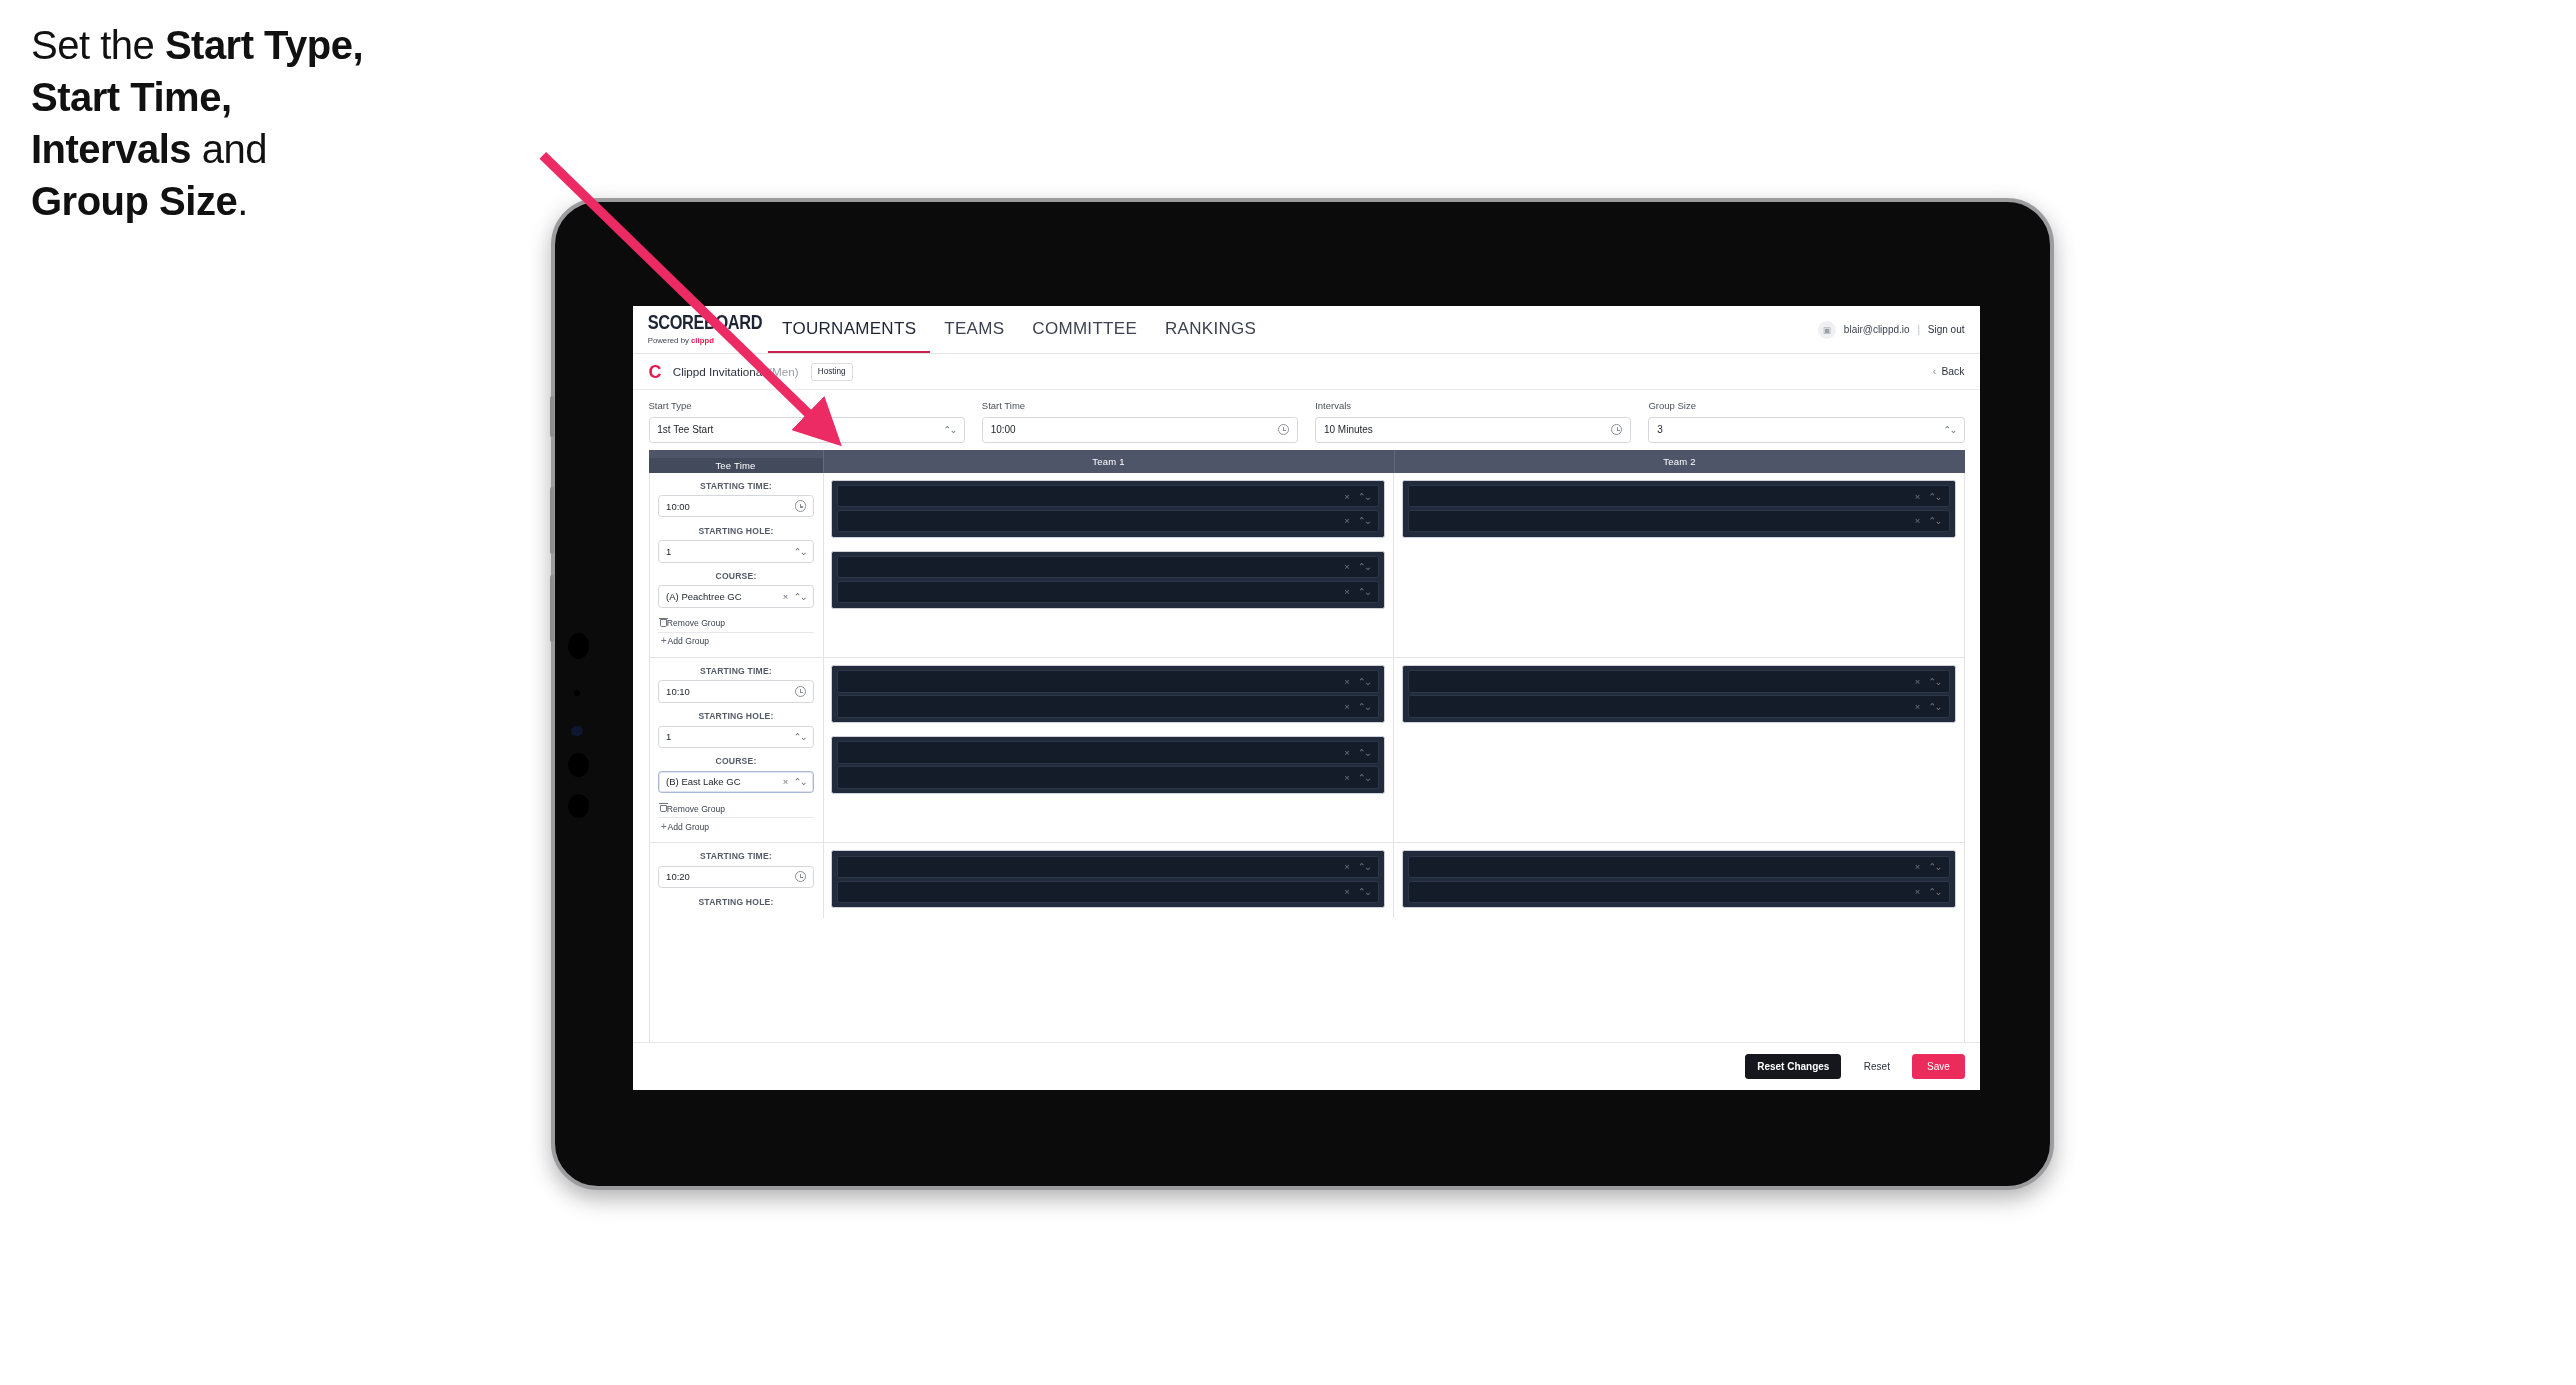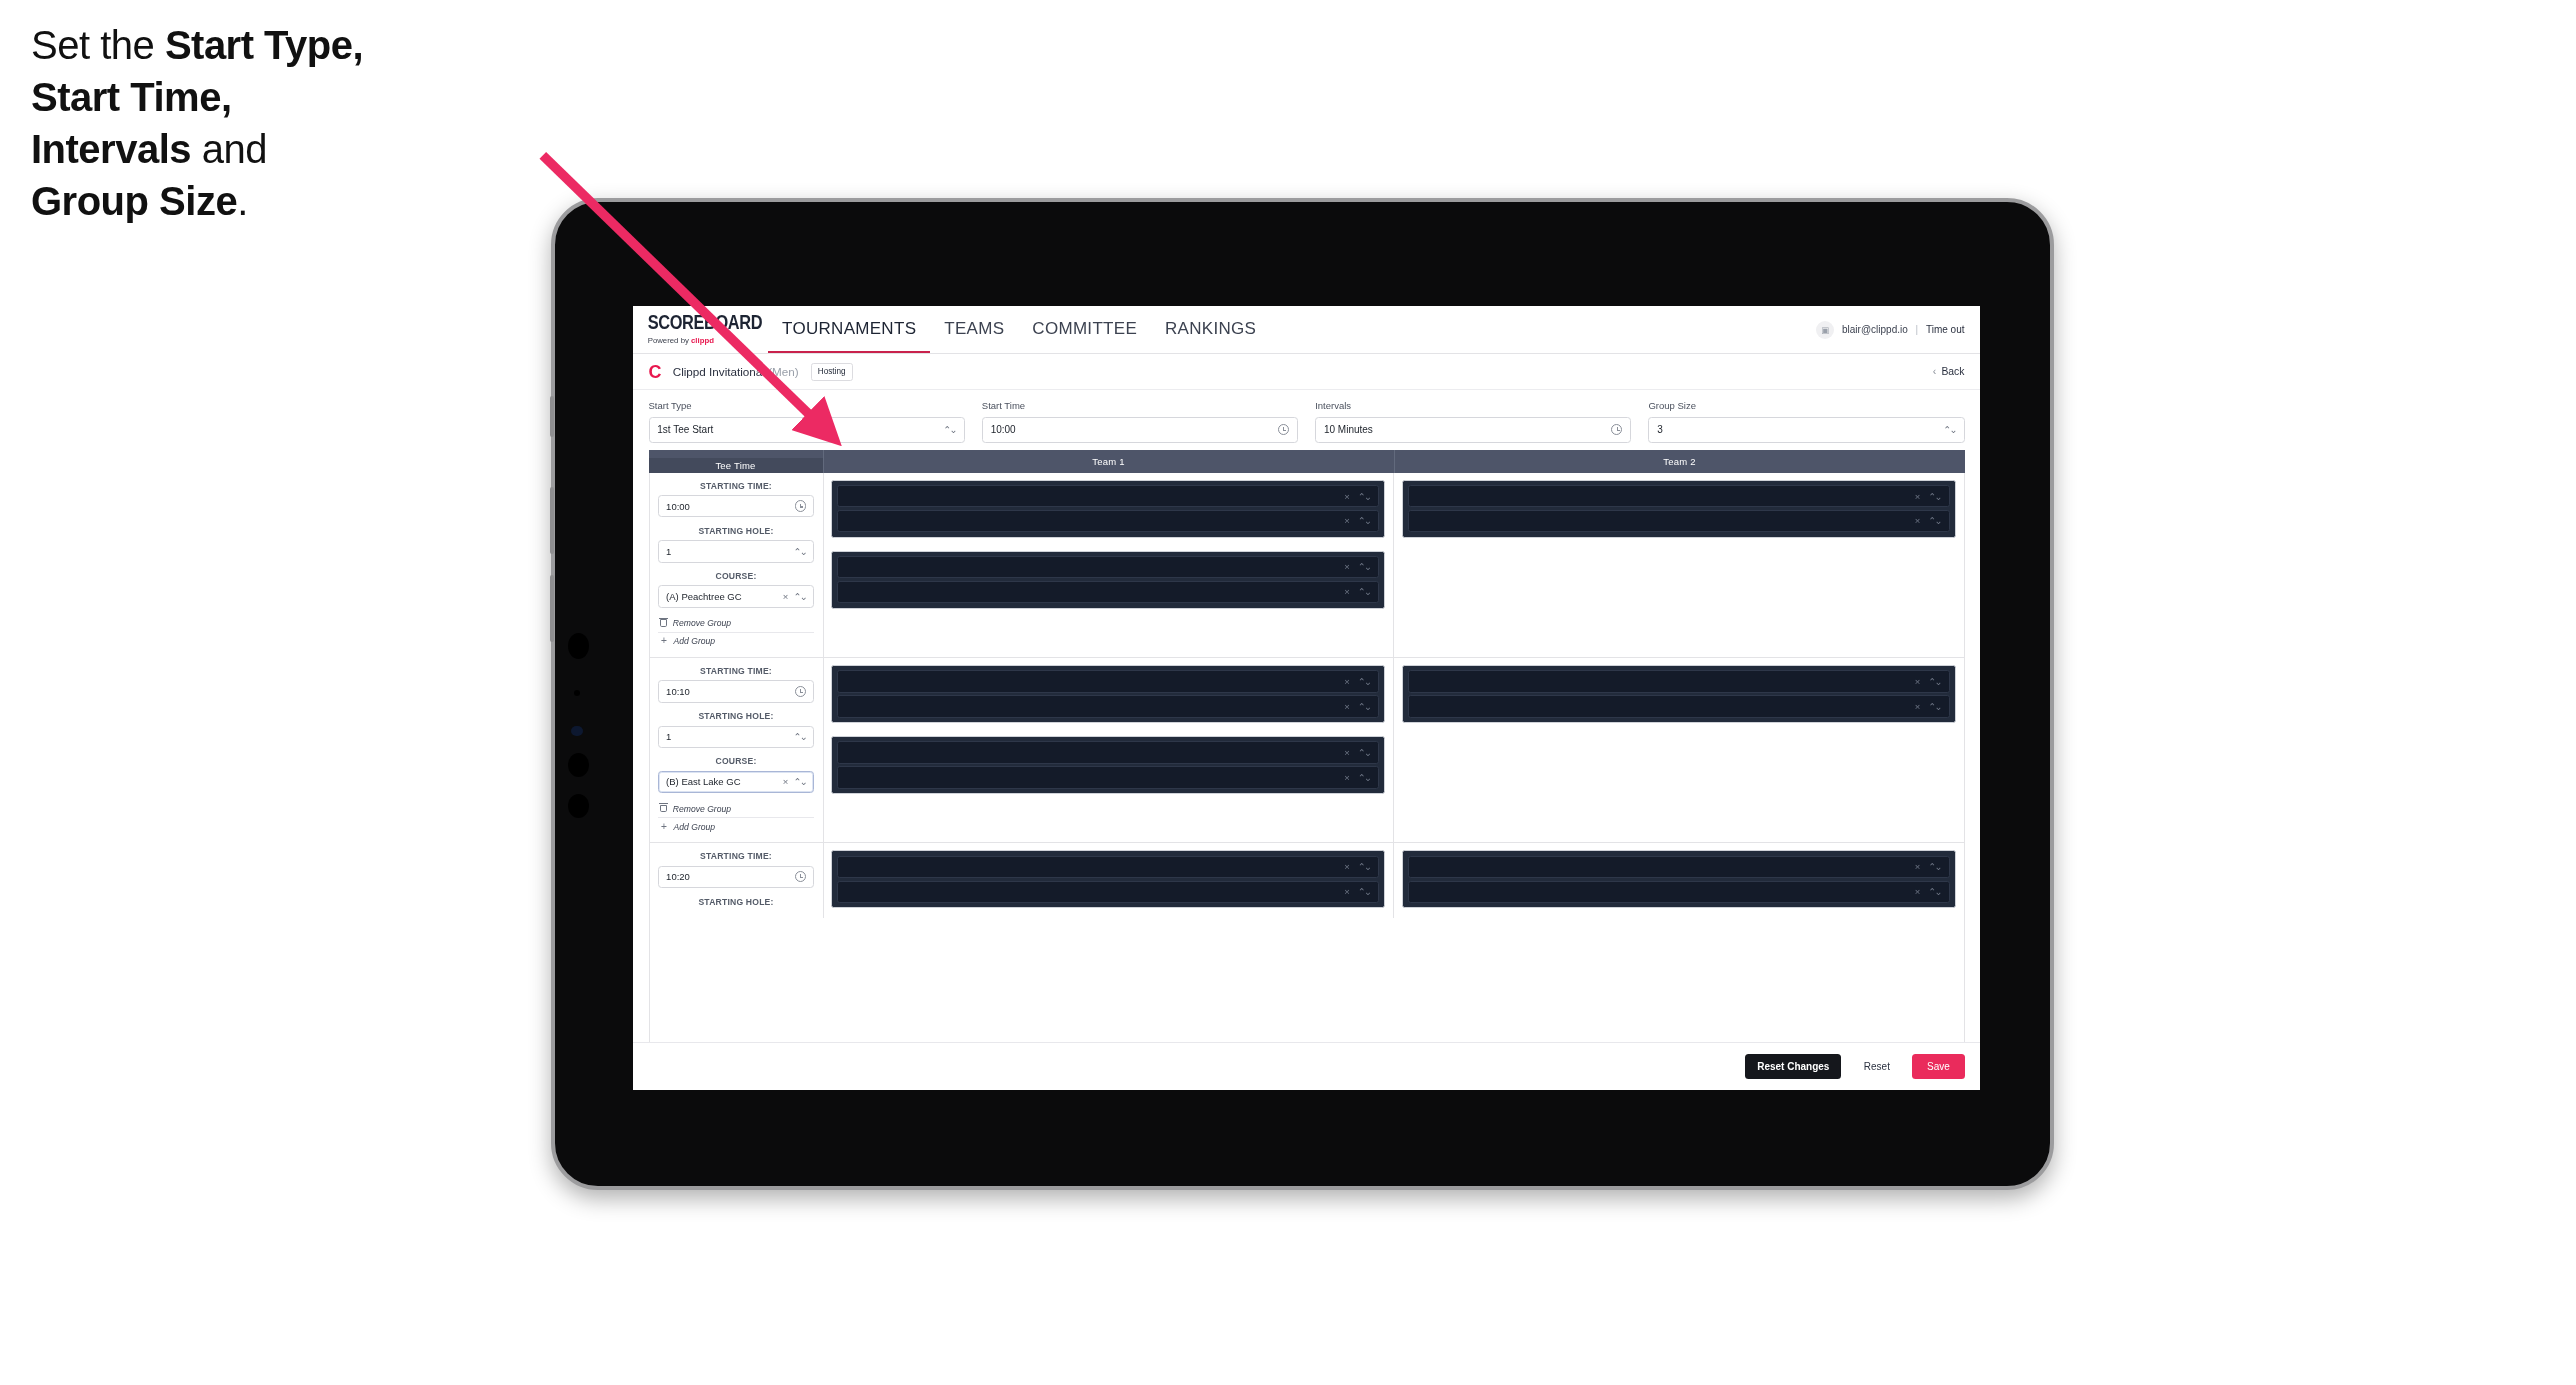--- a/index.html
+++ b/index.html
@@ -173,22 +173,22 @@
   .mini-ctrl {
     width: 100%; height: 22.4px; border:0.9px solid #d6d7dc; border-radius:3.5px;
     display:flex; align-items:center; padding: 0 7px; gap:5.2px;
     font-size: 9.5px; color:#22272f; background:#fff; margin-bottom: 8.6px;
   }
   .mini-ctrl.focused { border-color:#a9b6d6; box-shadow: 0 0 0 0.9px #dbe3f2 inset; }
   .mini-ctrl .val { flex:1 1 auto; white-space:nowrap; overflow:hidden; }
   .x-ico { color:#6e7480; font-size: 9.5px; }
   .grp-actions { width:100%; margin-top: -1.7px; }
   .grp-act {
-    display:flex; align-items:center; gap:6px; font-size: 8.6px; color:#3c4250;
-    padding: 3.5px 1.7px; cursor:pointer;font-style:italic;
+    display:flex; align-items:center; font-size: 8.6px; color:#3c4250;
+    padding: 3.5px 1.7px; cursor:pointer;
   }
   .grp-act + .grp-act { border-top:0.9px solid #e8e8ec; }
   .trash-ico {
     width:7px; height:7.8px; border:1px solid #6e7480; border-radius:0 0 1.7px 1.7px;
     position:relative; flex:0 0 auto;
   }
   .trash-ico::before{
     content:""; position:absolute; top:-2.6px; left:-1.4px; width:8.3px; height:1px; background:#6e7480;
   }
   .plus-ico { color:#6e7480; font-size: 10.4px; line-height:1; width:7.8px; text-align:center; }
@@ -255,21 +255,21 @@
       <div class="nav" id="nav">
           <div class="nav-item active">TOURNAMENTS</div>
           <div class="nav-item">TEAMS</div>
           <div class="nav-item">COMMITTEE</div>
           <div class="nav-item">RANKINGS</div>
         </div>
       <div class="topbar-right">
         <div class="avatar">▣</div>
         <span>blair@clippd.io</span>
         <span class="sep-pipe">|</span>
-        <span class="signout">Time out</span>
+        <span class="signout">Sign out</span>
       </div>
     </div>
 
     <div class="crumbbar">
       <div class="c-mark">C</div>
       <div class="crumb-title">
         <span>Clippd Invitational</span>
         <span class="muted">(Men)</span>
       </div>
       <div class="badge-host">Hosting</div>

